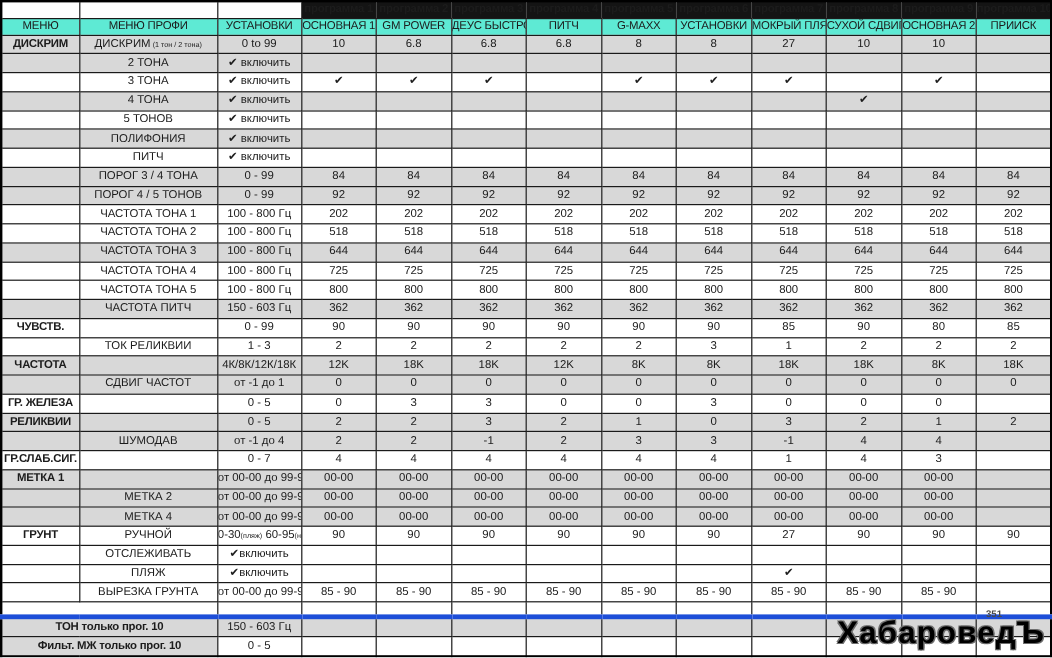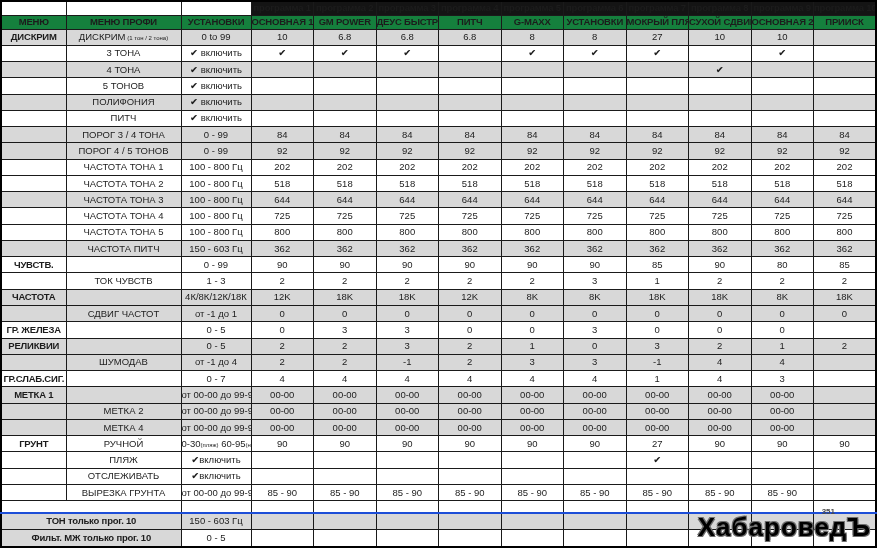--- a/index.html
+++ b/index.html
@@ -17,32 +17,32 @@
     font-size:9.5px; line-height:1.05; color:#1c1c1c;
     overflow:hidden; white-space:nowrap;
   }
   tr.hdr { height:14px; }
   td.corner { background:#fff; }
   th.prog-num {
     background:#141414; color:#fff; font-weight:bold; font-size:9px;
     border:1px solid #fdfdfd; letter-spacing:-0.2px;
   }
   th.hdr-label, th.prog-name {
-    background:#15803d; color:#000; font-weight:bold; font-size:8.6px;
+    background:#5eead4; color:#000; font-weight:normal; font-size:8.6px;
     border-bottom:2px solid #000; letter-spacing:-0.2px;
   }
   td.g { background:#d8d8d8; }
   td.w { background:#fff; }
   td.menu { text-align:left; padding-left:3px; font-weight:bold; font-size:8.8px; letter-spacing:-0.2px; }
   td.profi { font-size:9.3px; }
   td.set  { font-size:8.5px; }
   td.val  { font-size:9.3px; }
   span.small { font-size:6px; }
   tr.spacer { height:12px; }
-  tr.bsec td { border-top:2px solid #1d4ed8; }
+  tr.bsec td { border-top:4px solid #1d4ed8; }
   tr.bsec { height:17px; }
   td.blabel { text-align:left; padding-left:3px; font-weight:bold; font-size:9.3px; letter-spacing:-0.2px; }
   .watermark {
     position:absolute; right:6px; bottom:5px;
     font-size:26px; font-weight:bold; letter-spacing:1px;
     color:#000000;
     text-shadow:-1px -1px 0 #6e6e6e, 1px -1px 0 #6e6e6e, -1px 1px 0 #6e6e6e, 1px 1px 0 #6e6e6e;
     pointer-events:none;
   }
   .wm-num {
@@ -113,20 +113,35 @@
           <td class="val g">6.8</td>
           <td class="val g">6.8</td>
           <td class="val g">8</td>
           <td class="val g">8</td>
           <td class="val g">27</td>
           <td class="val g">10</td>
           <td class="val g">10</td>
           <td class="val g"></td>
         </tr>
         <tr>
+          <td class="menu g"></td>
+          <td class="profi g">2 ТОНА</td>
+          <td class="set g">✔ включить</td>
+          <td class="val g"></td>
+          <td class="val g"></td>
+          <td class="val g"></td>
+          <td class="val g"></td>
+          <td class="val g"></td>
+          <td class="val g"></td>
+          <td class="val g"></td>
+          <td class="val g"></td>
+          <td class="val g"></td>
+          <td class="val g"></td>
+        </tr>
+        <tr>
           <td class="menu w"></td>
           <td class="profi w">3 ТОНА</td>
           <td class="set w">✔ включить</td>
           <td class="val w">✔</td>
           <td class="val w">✔</td>
           <td class="val w">✔</td>
           <td class="val w"></td>
           <td class="val w">✔</td>
           <td class="val w">✔</td>
           <td class="val w">✔</td>
@@ -324,21 +339,21 @@
           <td class="val w">90</td>
           <td class="val w">90</td>
           <td class="val w">90</td>
           <td class="val w">85</td>
           <td class="val w">90</td>
           <td class="val w">80</td>
           <td class="val w">85</td>
         </tr>
         <tr>
           <td class="menu w"></td>
-          <td class="profi w">ТОК ЧУВСТВ</td>
+          <td class="profi w">ТОК РЕЛИКВИИ</td>
           <td class="set w">1 - 3</td>
           <td class="val w">2</td>
           <td class="val w">2</td>
           <td class="val w">2</td>
           <td class="val w">2</td>
           <td class="val w">2</td>
           <td class="val w">3</td>
           <td class="val w">1</td>
           <td class="val w">2</td>
           <td class="val w">2</td>
@@ -489,44 +504,44 @@
           <td class="val w">90</td>
           <td class="val w">90</td>
           <td class="val w">90</td>
           <td class="val w">27</td>
           <td class="val w">90</td>
           <td class="val w">90</td>
           <td class="val w">90</td>
         </tr>
         <tr>
           <td class="menu w"></td>
+          <td class="profi w">ОТСЛЕЖИВАТЬ</td>
+          <td class="set w">✔включить</td>
+          <td class="val w"></td>
+          <td class="val w"></td>
+          <td class="val w"></td>
+          <td class="val w"></td>
+          <td class="val w"></td>
+          <td class="val w"></td>
+          <td class="val w"></td>
+          <td class="val w"></td>
+          <td class="val w"></td>
+          <td class="val w"></td>
+        </tr>
+        <tr>
+          <td class="menu w"></td>
           <td class="profi w">ПЛЯЖ</td>
           <td class="set w">✔включить</td>
           <td class="val w"></td>
           <td class="val w"></td>
           <td class="val w"></td>
           <td class="val w"></td>
           <td class="val w"></td>
           <td class="val w"></td>
           <td class="val w">✔</td>
-          <td class="val w"></td>
-          <td class="val w"></td>
-          <td class="val w"></td>
-        </tr>
-        <tr>
-          <td class="menu w"></td>
-          <td class="profi w">ОТСЛЕЖИВАТЬ</td>
-          <td class="set w">✔включить</td>
-          <td class="val w"></td>
-          <td class="val w"></td>
-          <td class="val w"></td>
-          <td class="val w"></td>
-          <td class="val w"></td>
-          <td class="val w"></td>
-          <td class="val w"></td>
           <td class="val w"></td>
           <td class="val w"></td>
           <td class="val w"></td>
         </tr>
         <tr>
           <td class="menu w"></td>
           <td class="profi w">ВЫРЕЗКА ГРУНТА</td>
           <td class="set w">от 00-00 до 99-99</td>
           <td class="val w">85 - 90</td>
           <td class="val w">85 - 90</td>

